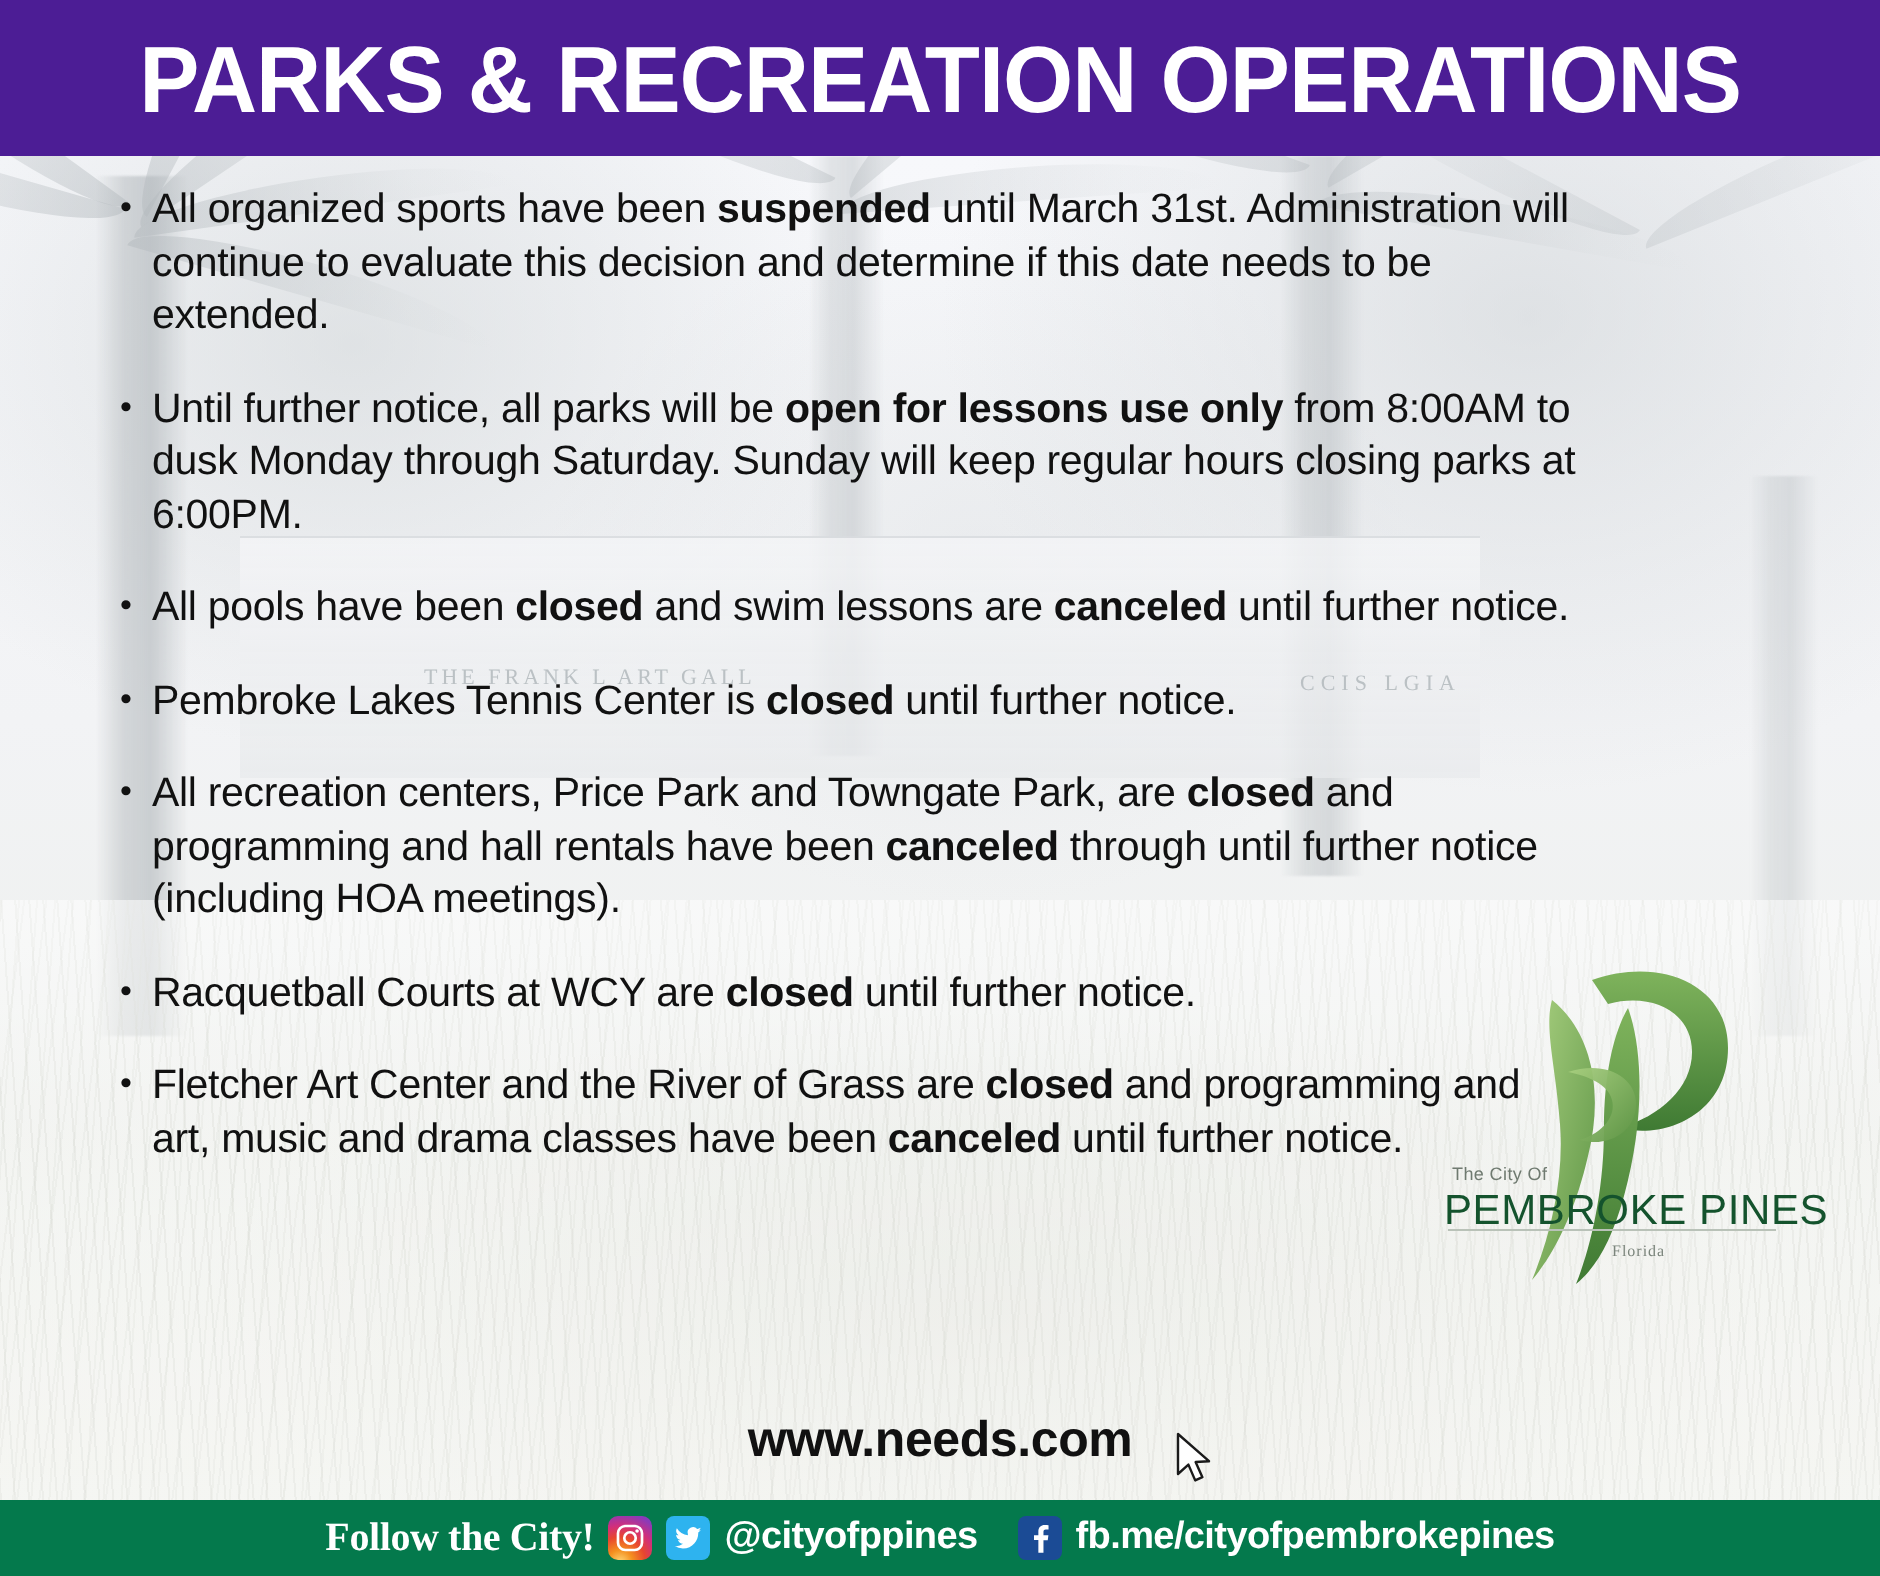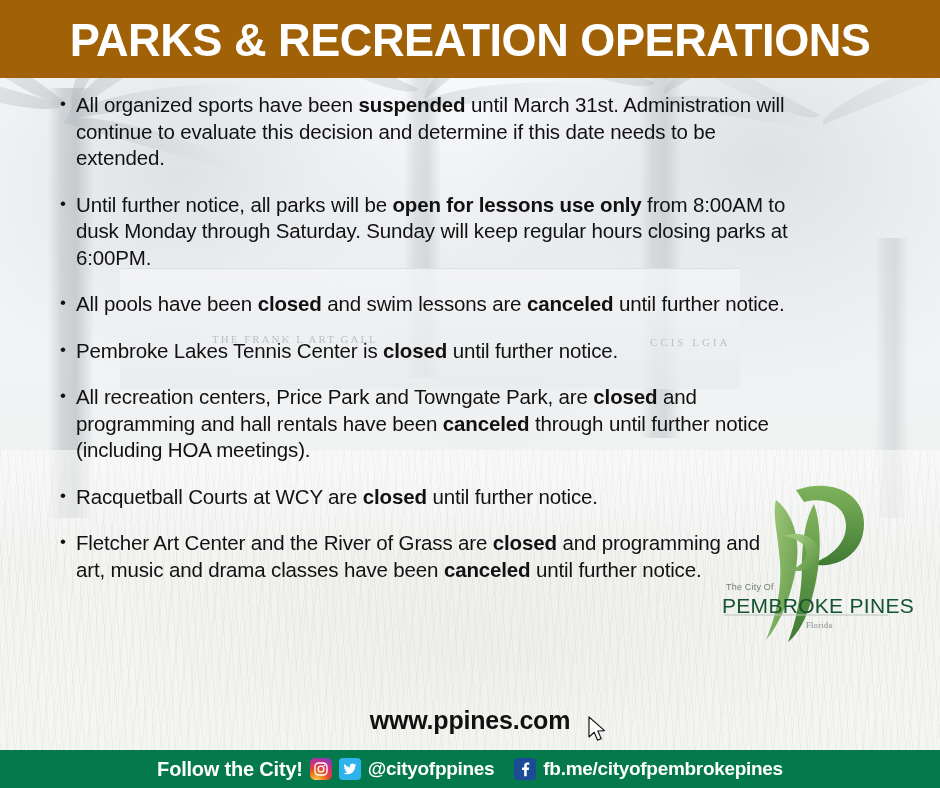--- a/index.html
+++ b/index.html
@@ -125,21 +125,21 @@
     width: 940px; height: 300px;
     background: linear-gradient(180deg, rgba(255,255,255,.55) 0%, rgba(255,255,255,.25) 40%, rgba(255,255,255,.35) 100%);
   }
 
   
   .header {
     position: absolute;
     left: 0; top: 0;
     width: 940px;
     height: 78px;
-    background: #a16207;
+    background: #4c1d95;
     display: flex;
     align-items: center;
     justify-content: center;
   }
   .header h1 {
     margin: 0;
     color: #ffffff;
     font-family: "Liberation Sans", sans-serif;
     font-size: 47px;
     font-weight: 700;
@@ -255,21 +255,21 @@
     width: 940px;
     height: 38px;
     background: #04794c;
     display: flex;
     align-items: center;
     justify-content: center;
     gap: 7px;
   }
   .footer .follow {
     color: #ffffff;
-    font-family: Liberation Sans, sans-serif;
+    font-family: Liberation Serif, serif;
     font-size: 20px;
     font-weight: 700;
     letter-spacing: -0.2px;
   }
   .footer .handle,
   .footer .fbhandle {
     color: #ffffff;
     font-family: "Liberation Sans", sans-serif;
     font-size: 19px;
     font-weight: 700;
@@ -366,21 +366,21 @@
 
       <path d="M66 54 C84 48 100 56 100 70 C100 84 86 92 72 88 C84 84 90 76 88 68 C86 60 76 56 66 54 Z" fill="url(#gLight)" opacity="0.95"></path>
 
       <line x1="6" y1="133" x2="170" y2="133" stroke="#b9c2b8" stroke-width="1"></line>
     </svg>
     <div class="city-of">The City Of</div>
     <div class="name">PEMBROKE PINES</div>
     <div class="state">Florida</div>
   </div>
 
-  <div class="website">www.ppines.com</div>
+  <div class="website">www.needs.com</div>
 
   <svg class="cursor" viewBox="0 0 20 28">
     <polygon points="1,1 1,21 6.2,16.3 9.6,24.2 13.2,22.6 9.8,15 16.5,14.6" fill="#ffffff" stroke="#1a1a1a" stroke-width="1.2" stroke-linejoin="round"></polygon>
   </svg>
 
   <div class="footer">
     <span class="follow">Follow the City!</span>
 
     <span class="ico ico-ig">
       <svg width="16" height="16" viewBox="0 0 24 24" aria-hidden="true">

